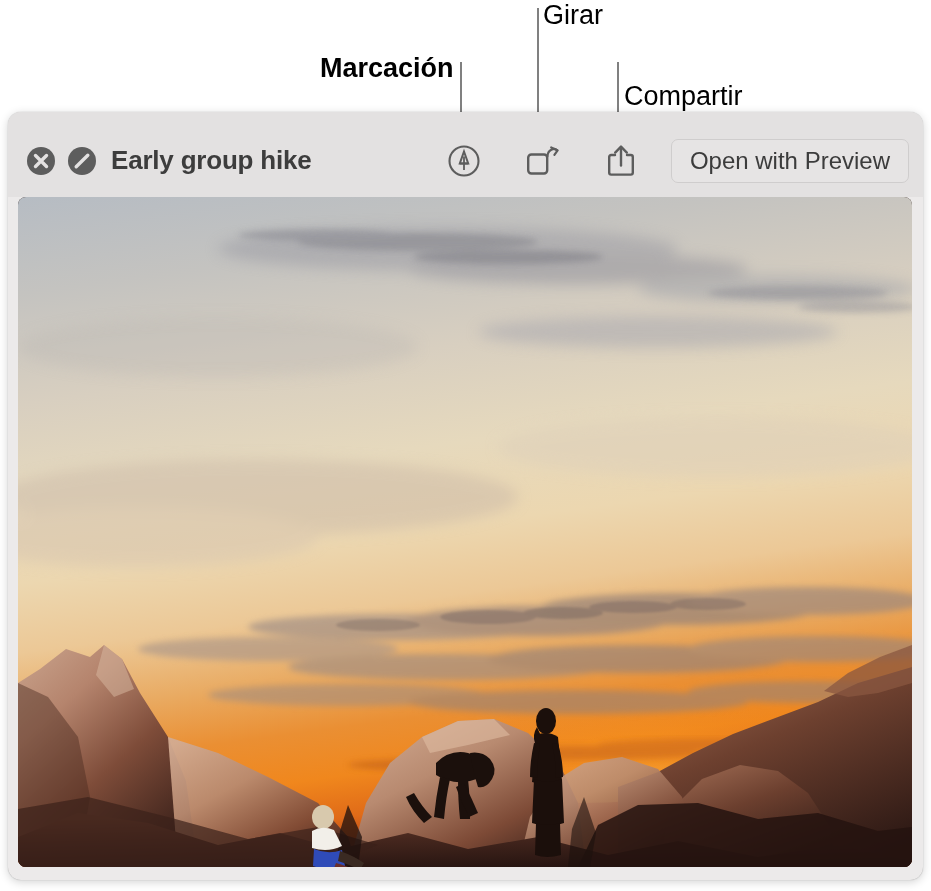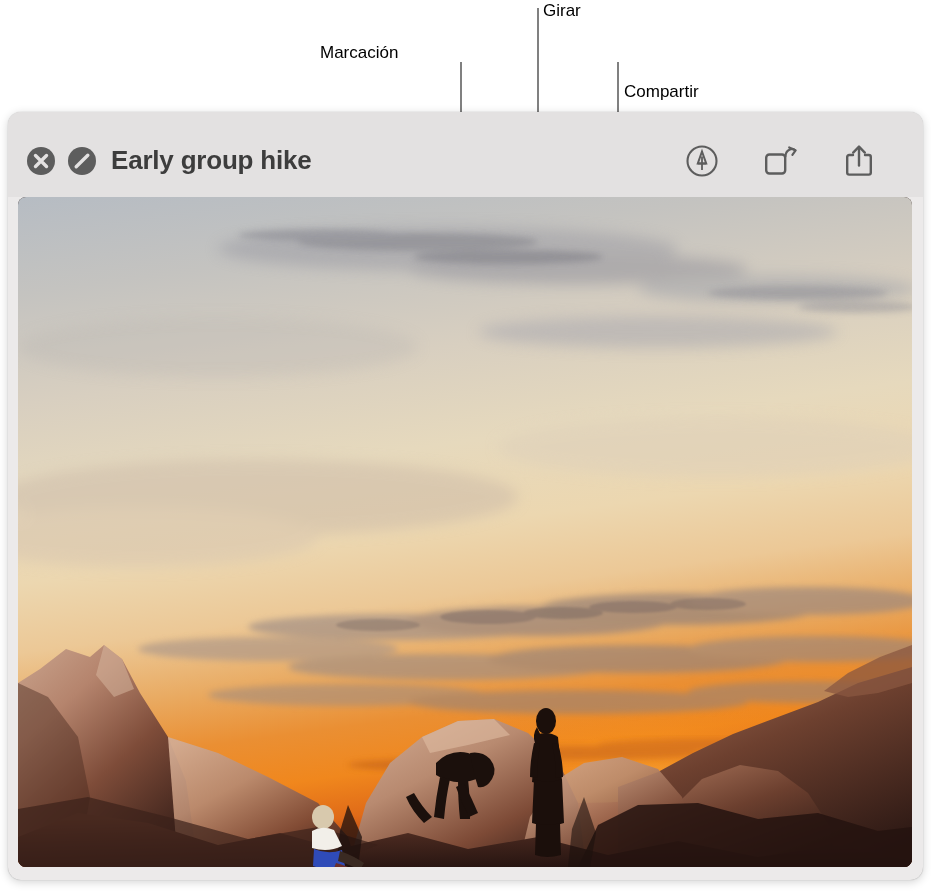--- a/index.html
+++ b/index.html
@@ -12,32 +12,32 @@
     height: 891px;
     position: relative;
     font-family: "Liberation Sans", sans-serif;
     overflow: hidden;
   }
 
   
   .callout-label {
     position: absolute;
     font-family: "Liberation Sans", sans-serif;
-    font-size: 17px;
+    font-size: 27px;
     color: #000000;
     white-space: nowrap;
     line-height: 1;
   }
   .leader-line {
     position: absolute;
     width: 2px;
     background: #808080;
   }
 
-  #label-marcacion { left: 320px; top: 44px; }
+  #label-marcacion { left: 320px; top: 55px; font-weight: bold; }
   #line-marcacion  { left: 460px; top: 62px; height: 82px; }
 
   #label-girar     { left: 543px; top: 2px; }
   #line-girar      { left: 537px; top: 8px; height: 136px; }
 
   #label-compartir { left: 624px; top: 55px; margin-top: 28px; }
   #line-compartir  { left: 617px; top: 62px; height: 82px; }
 
   
   .ql-window {
@@ -176,20 +176,21 @@
     </button>
 
     <button class="tb-icon-btn icon-share">
       <svg viewBox="0 0 32 36" width="32" height="36" aria-hidden="true">
         <path d="M10 12 L6.2 12 C5 12 4.2 12.9 4.2 14 L4.2 29.5 C4.2 30.7 5 31.6 6.2 31.6 L25.8 31.6 C27 31.6 27.8 30.7 27.8 29.5 L27.8 14 C27.8 12.9 27 12 25.8 12 L22 12" fill="none" stroke="#5d5d5d" stroke-width="2.4" stroke-linecap="round"></path>
         <path d="M16 22.5 L16 4.2" stroke="#5d5d5d" stroke-width="2.4" stroke-linecap="round"></path>
         <path d="M10.2 9.6 L16 3.6 L21.8 9.6" fill="none" stroke="#5d5d5d" stroke-width="2.4" stroke-linecap="round" stroke-linejoin="round"></path>
       </svg>
     </button>
 
+    <div class="open-btn">Open with Preview</div>
   </div>
 
   <div class="photo-frame">
     <svg class="photo-svg" viewBox="0 0 894 670" preserveAspectRatio="none" aria-hidden="true">
       <defs>
         <linearGradient id="skyGrad" x1="0" y1="0" x2="0.18" y2="1">
           <stop offset="0%" stop-color="#b6bcc3"></stop>
           <stop offset="14%" stop-color="#c4c3c0"></stop>
           <stop offset="30%" stop-color="#d8cfc0"></stop>
           <stop offset="44%" stop-color="#e6d9bd"></stop>

